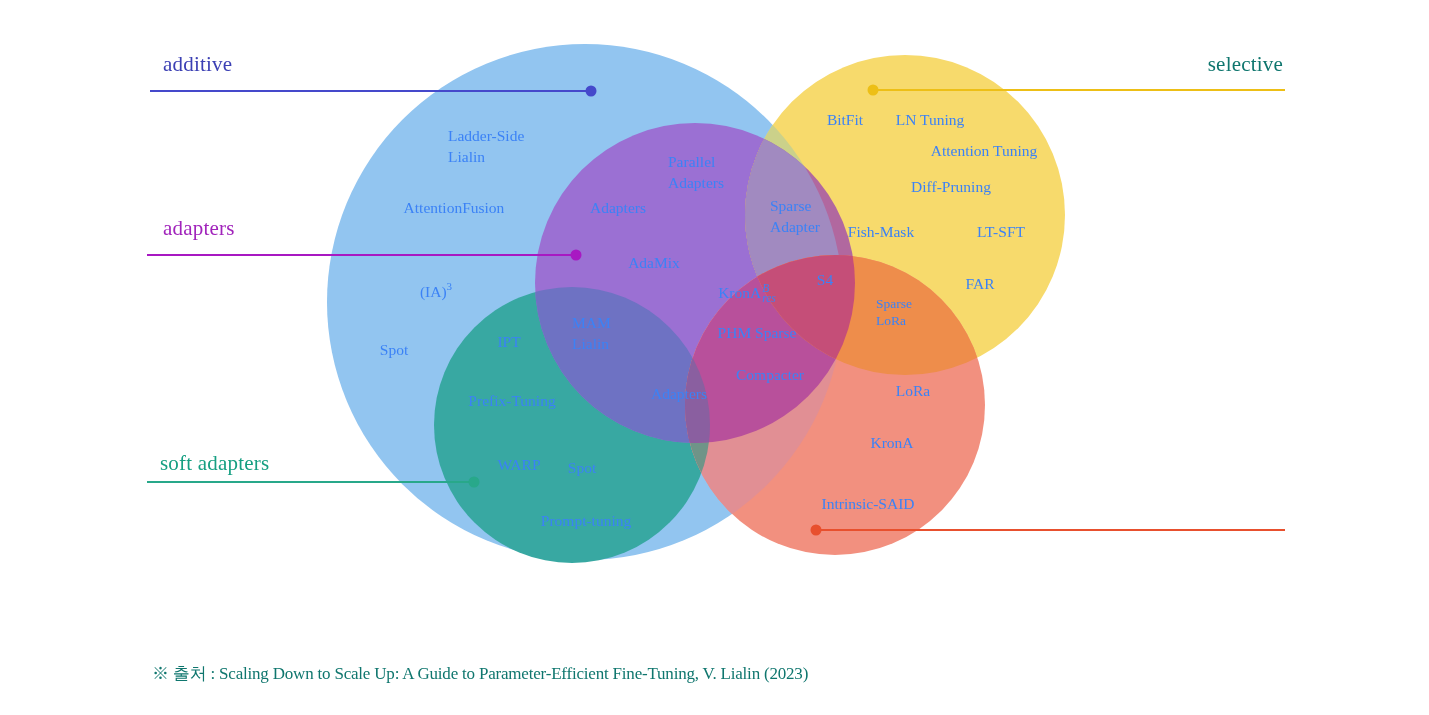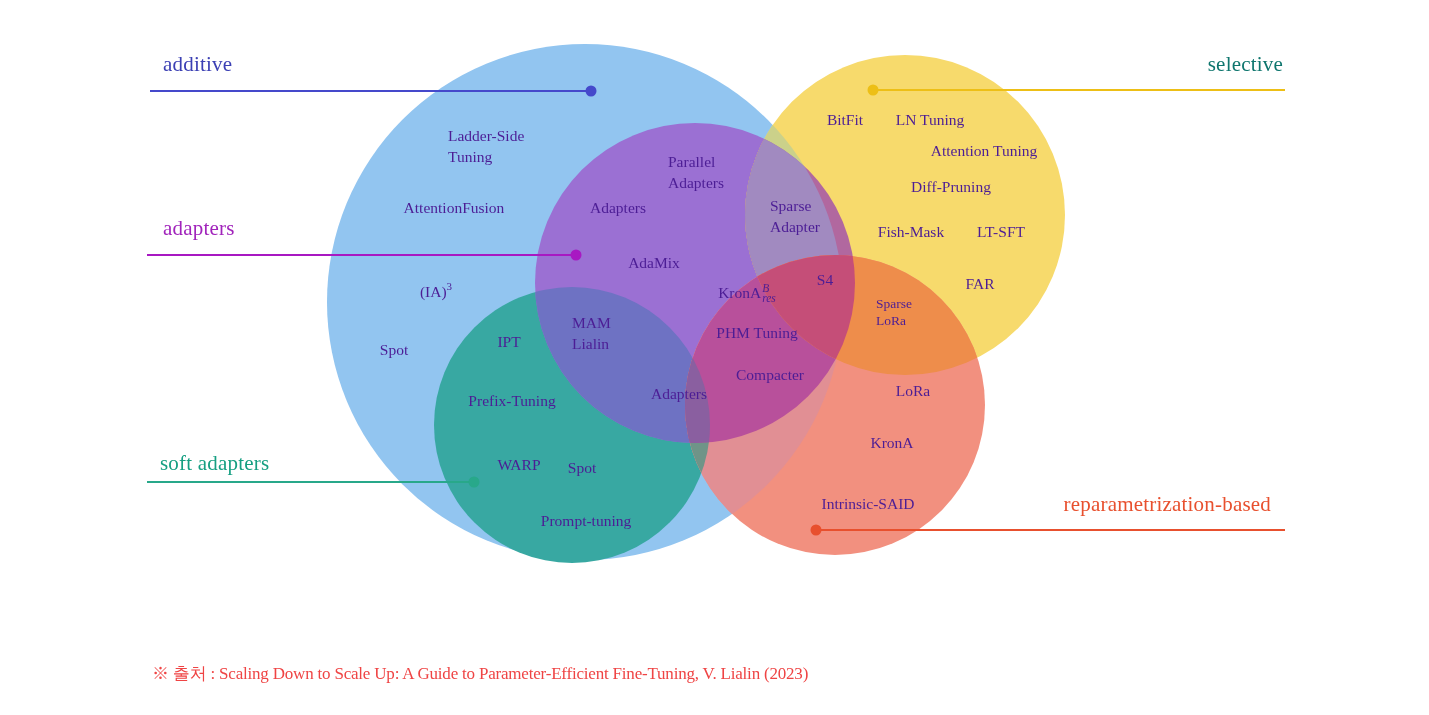--- a/index.html
+++ b/index.html
@@ -1,26 +1,26 @@
 <!DOCTYPE html>
 <html><head>
 <meta charset="utf-8">
 <style>
   html,body{margin:0;padding:0;background:#ffffff;}
   #stage{position:relative;width:1429px;height:715px;background:#ffffff;overflow:hidden;
          font-family:Liberation Serif, serif;}
   #venn-svg{position:absolute;left:0;top:0;}
-  .m{position:absolute;font-size:15.5px;line-height:21px;color:#4c1d95;white-space:pre-line;}
+  .m{position:absolute;font-size:15.5px;line-height:21px;color:#3b82f6;white-space:pre-line;}
   .c{transform:translate(-50%,-50%);text-align:center;white-space:nowrap;}
   .small{font-size:13.5px;line-height:17px;}
   .m sup{font-size:11px;line-height:0;}
   .stack{display:inline-flex;flex-direction:column;align-items:flex-start;font-style:italic;
          font-size:11.5px;line-height:10.5px;vertical-align:middle;margin-left:1px;transform:translateY(-1px);}
   .cat{position:absolute;font-size:21px;letter-spacing:0.2px;white-space:nowrap;}
-  #caption{position:absolute;left:152px;top:662px;font-size:17px;color:#ef4444;letter-spacing:-0.2px;white-space:nowrap;}
+  #caption{position:absolute;left:152px;top:662px;font-size:17px;color:#0f766e;letter-spacing:-0.2px;white-space:nowrap;}
 </style>
 </head>
 <body>
 
 <div id="stage">
 
   <svg id="venn-svg" width="1429" height="715" viewBox="0 0 1429 715">
     <defs>
       <clipPath id="clipB">
           <circle cx="585" cy="302" r="258"></circle>
@@ -99,55 +99,54 @@
     <g>
       <line x1="816" y1="530" x2="1285" y2="530" stroke-width="2" stroke="#e8502e"></line>
       <circle cx="816" cy="530" r="5.5" fill="#e8502e"></circle>
     </g>
   </svg>
 
   <div class="cat" style="left: 163px; top: 52px; color: rgb(60, 64, 180);">additive</div>
   <div class="cat" style="left: 163px; top: 216px; color: rgb(161, 36, 187);">adapters</div>
   <div class="cat" style="right: 146px; top: 52px; color: #0f766e;">selective</div>
   <div class="cat" style="left: 160px; top: 451px; color: rgb(22, 159, 130);">soft adapters</div>
-  <div class="cat" style="right: 158px; top: 492px; color: rgb(232, 80, 46);">reparametrization-based</div>
 
   <div class="m" style="left:448px;top:125px">Ladder-Side
-Tuning</div>
+Lialin</div>
   <div class="m c" style="left:454px;top:207px">AttentionFusion</div>
   <div class="m c" style="left:436px;top:291px"><span>(IA)</span><sup>3</sup></div>
   <div class="m c" style="left:394px;top:349px">Spot</div>
   <div class="m c" style="left:618px;top:207px">Adapters</div>
   <div class="m" style="left:668px;top:151px">Parallel
 Adapters</div>
   <div class="m c" style="left:654px;top:262px">AdaMix</div>
   <div class="m" style="left:770px;top:195px">Sparse
 Adapter</div>
   <div class="m c" style="left:825px;top:279px">S4</div>
   <div class="m c" style="left:747px;top:293px"><span>KronA</span><span class="stack">
         <span>B</span>
         <span>res</span>
       </span></div>
-  <div class="m c" style="left:757px;top:332px">PHM Tuning</div>
+  <div class="m c" style="left:757px;top:332px">PHM Sparse</div>
   <div class="m c" style="left:770px;top:374px">Compacter</div>
   <div class="m" style="left:572px;top:312px">MAM
 Lialin</div>
   <div class="m c" style="left:679px;top:393px">Adapters</div>
   <div class="m small" style="left:876px;top:295px">Sparse
 LoRa</div>
   <div class="m c" style="left:509px;top:341px">IPT</div>
   <div class="m c" style="left:512px;top:400px">Prefix-Tuning</div>
   <div class="m c" style="left:519px;top:464px">WARP</div>
   <div class="m c" style="left:582px;top:467px">Spot</div>
   <div class="m c" style="left:586px;top:520px">Prompt-tuning</div>
   <div class="m c" style="left:845px;top:119px">BitFit</div>
   <div class="m c" style="left:930px;top:119px">LN Tuning</div>
   <div class="m c" style="left:984px;top:150px">Attention Tuning</div>
   <div class="m c" style="left:951px;top:186px">Diff-Pruning</div>
-  <div class="m c" style="left:911px;top:231px">Fish-Mask</div>
+  <div class="m c" style="left:881px;top:231px">Fish-Mask</div>
   <div class="m c" style="left:1001px;top:231px">LT-SFT</div>
   <div class="m c" style="left:980px;top:283px">FAR</div>
   <div class="m c" style="left:913px;top:390px">LoRa</div>
   <div class="m c" style="left:892px;top:442px">KronA</div>
   <div class="m c" style="left:868px;top:503px">Intrinsic-SAID</div>
 
   <div id="caption">※  출처 : Scaling Down to Scale Up: A Guide to Parameter-Efficient Fine-Tuning, V. Lialin (2023)</div>
 
 </div>
 

